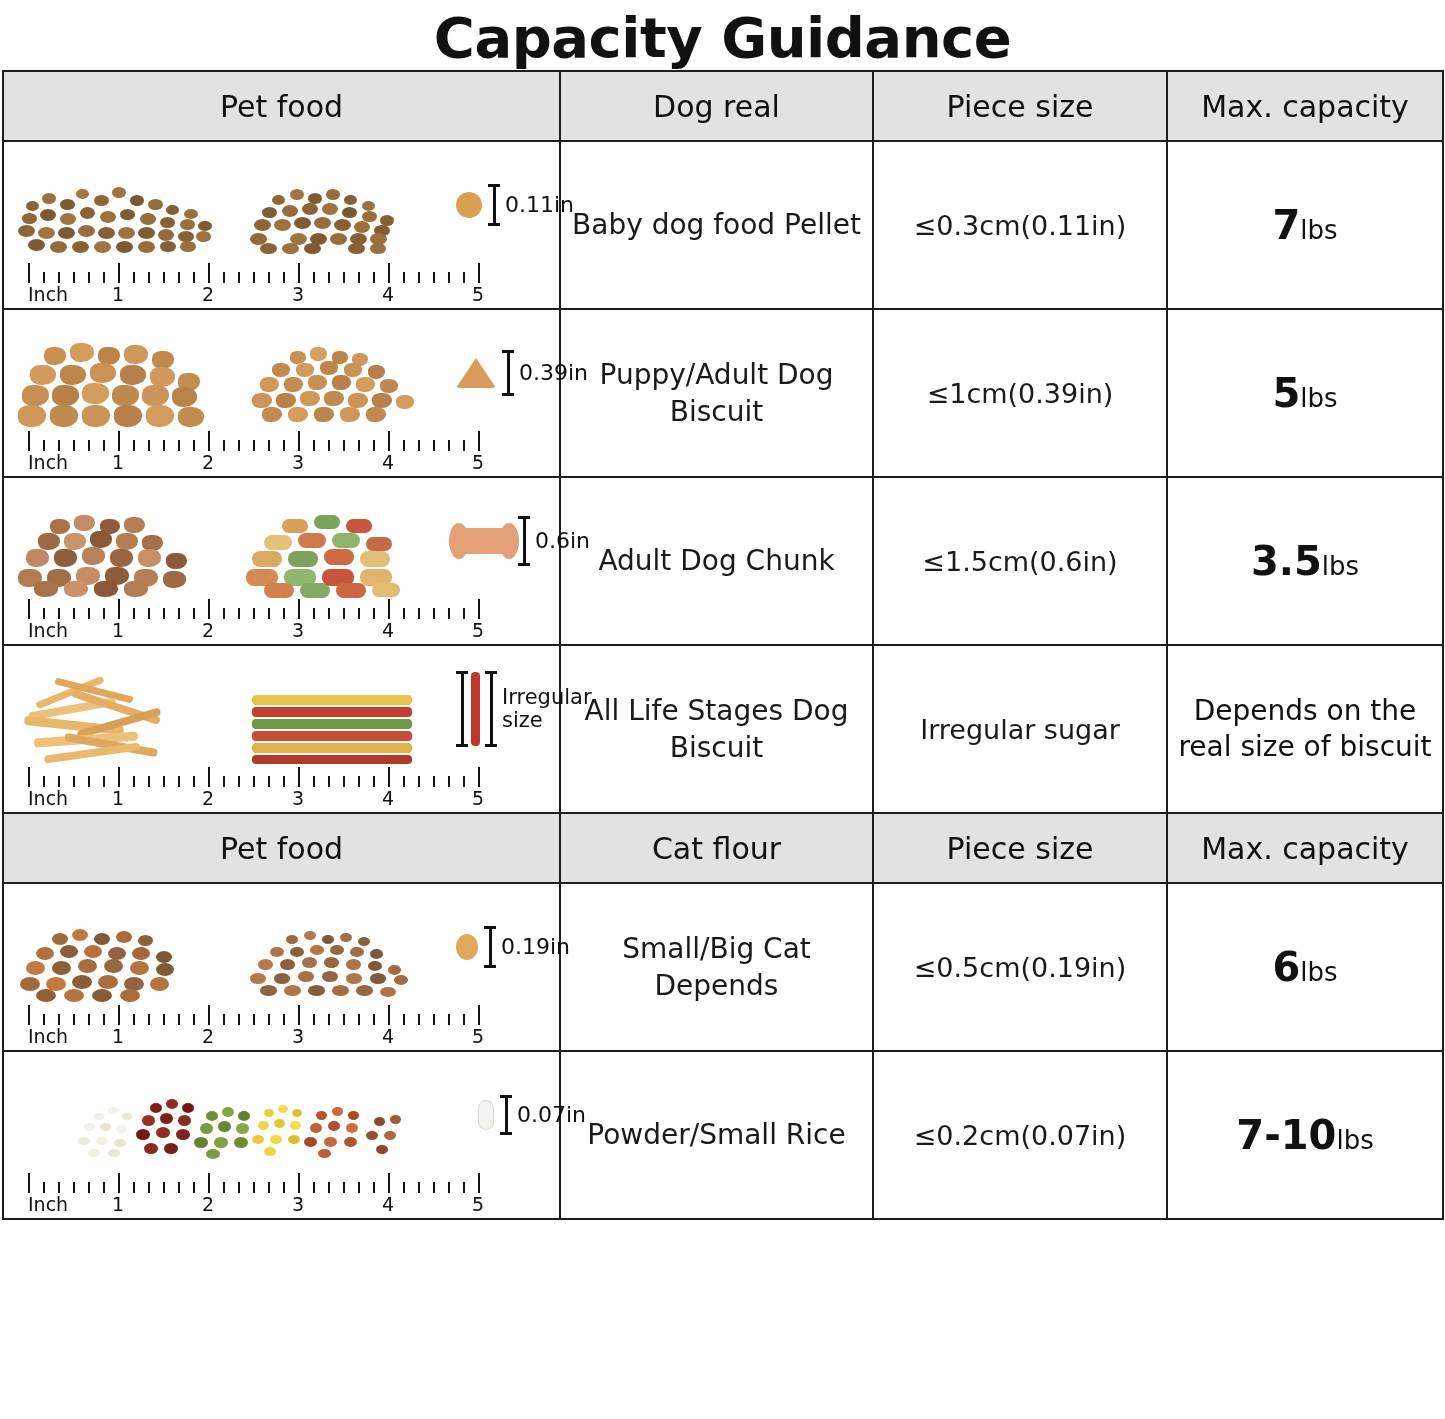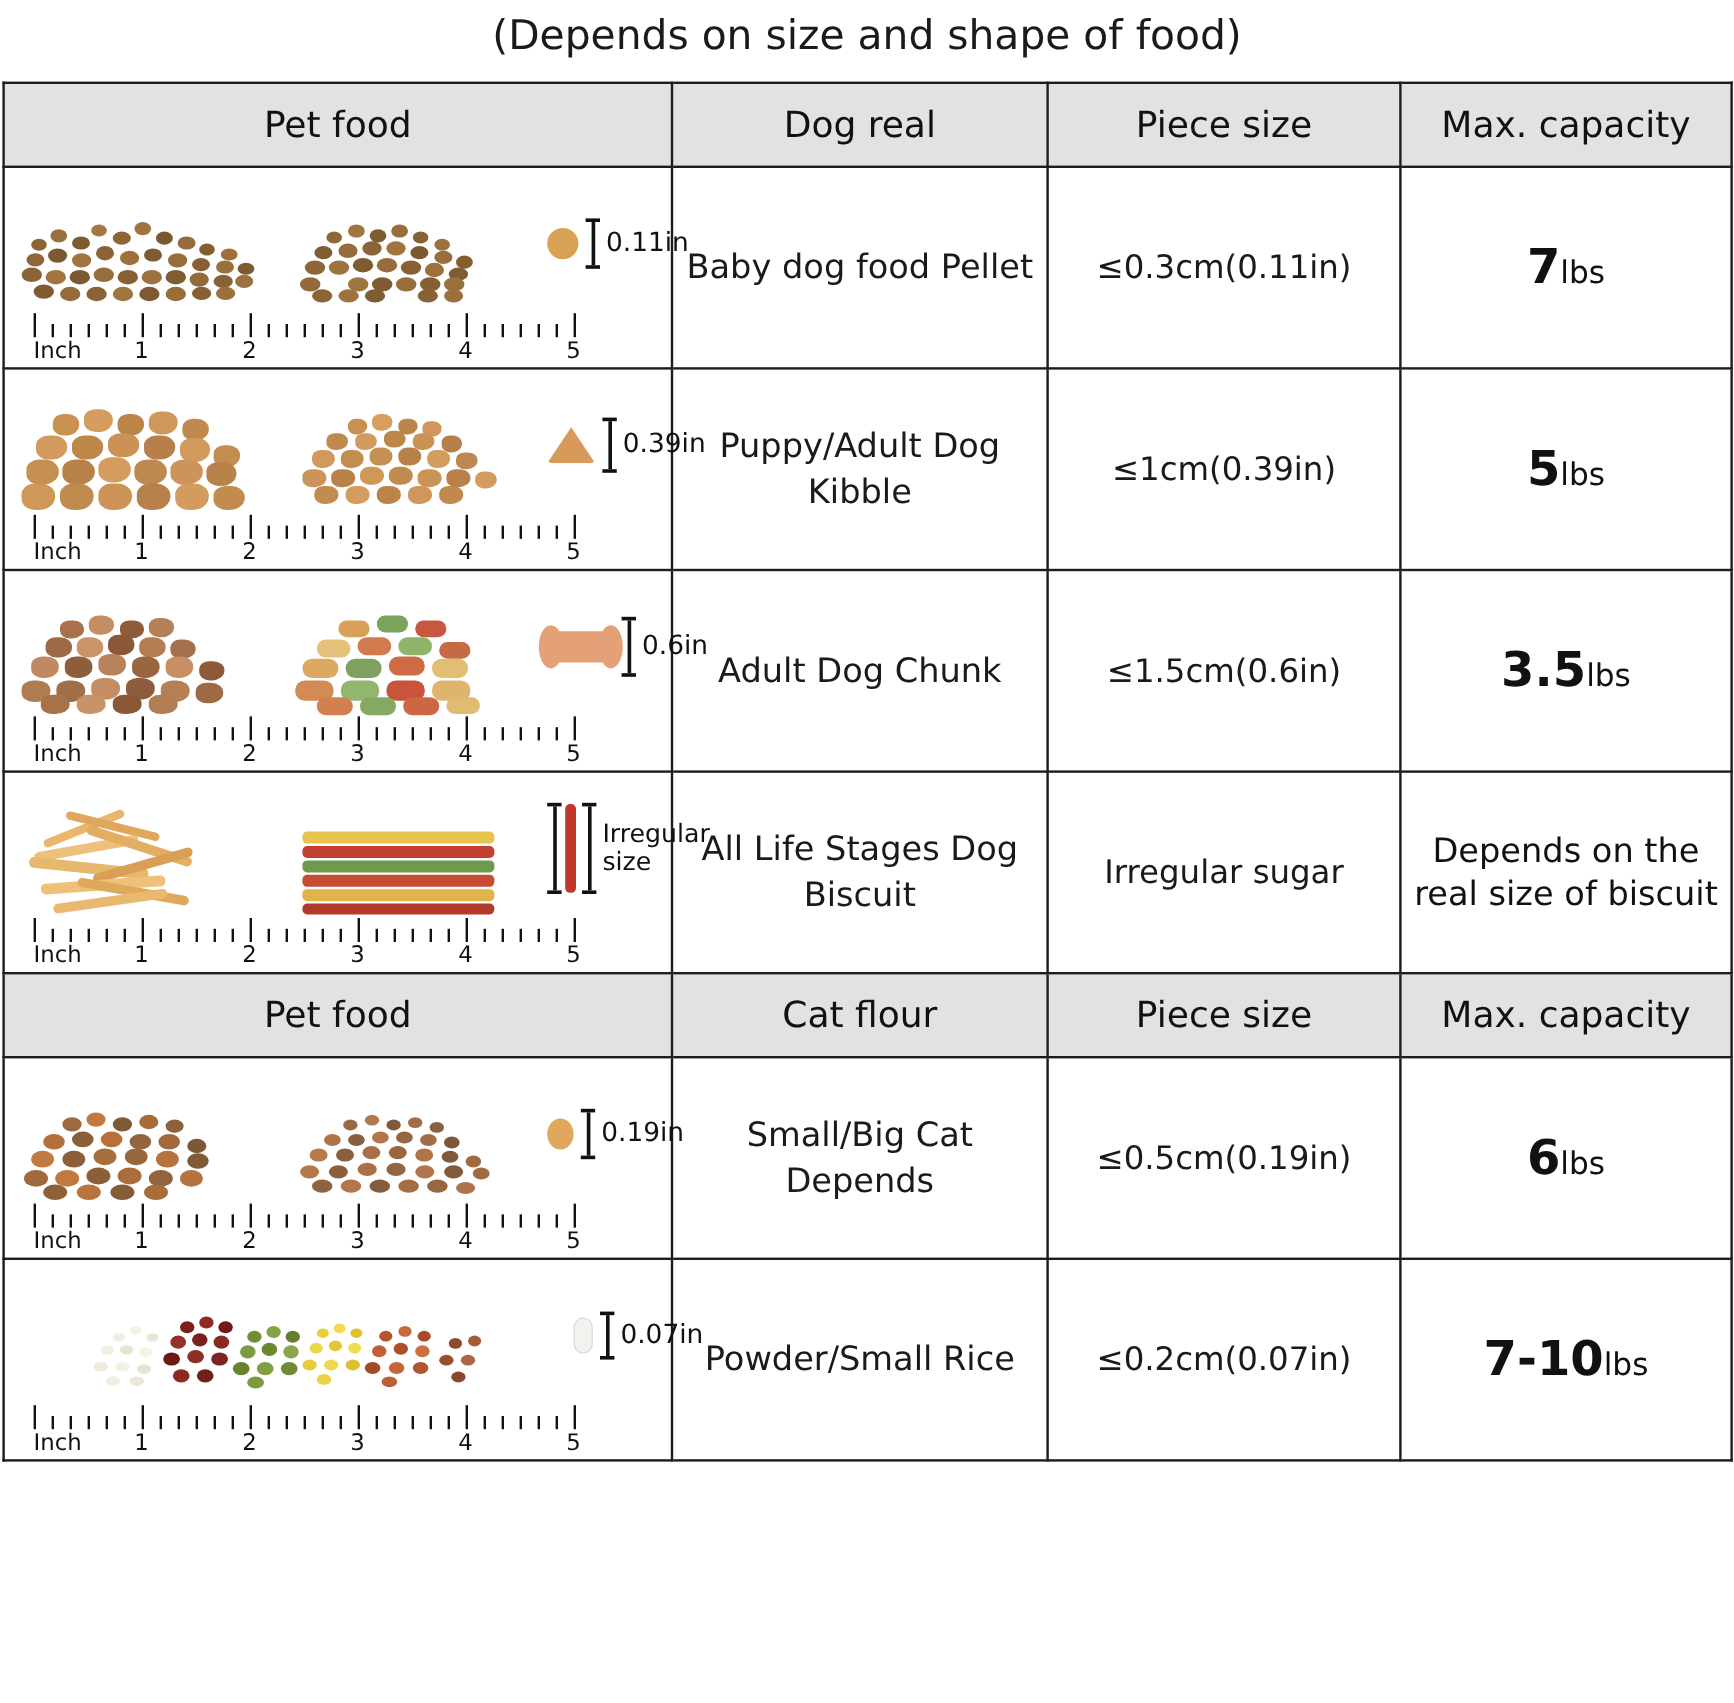--- a/index.html
+++ b/index.html
@@ -235,21 +235,21 @@
     width: 9px; height: 74px;
     border-radius: 4px;
     background: #c0372c;
   }
 </style>
 </head>
 <body>
 
 <div class="page">
 
-  <div class="subtitle">(Depends on size and shape of food)</div>
+  <h1 class="title">Capacity Guidance</h1>
 
   <table class="capacity">
     <colgroup>
       <col class="col-pics">
         <col class="col-name">
         <col class="col-size">
         <col class="col-cap">
     </colgroup>
     <tbody>
 
@@ -508,21 +508,21 @@
             <div class="lbls">
               <span class="lbl inch">Inch</span>
               <span class="lbl" style="left:90px">1</span>
               <span class="lbl" style="left:180px">2</span>
               <span class="lbl" style="left:270px">3</span>
               <span class="lbl" style="left:360px">4</span>
               <span class="lbl" style="left:450px">5</span>
             </div>
           </div>
         </td>
-        <td class="namecell">Puppy/Adult Dog Kibble</td>
+        <td class="namecell">Puppy/Adult Dog Biscuit</td>
         <td class="sizecell">≤1cm(0.39in)</td>
         <td class="capcell">
           <span class="big">5</span><span class="unit">lbs</span>
         </td>
       </tr>
 
       <tr>
         <td class="piccell">
           <div class="picrow">
             <div class="pileA">

